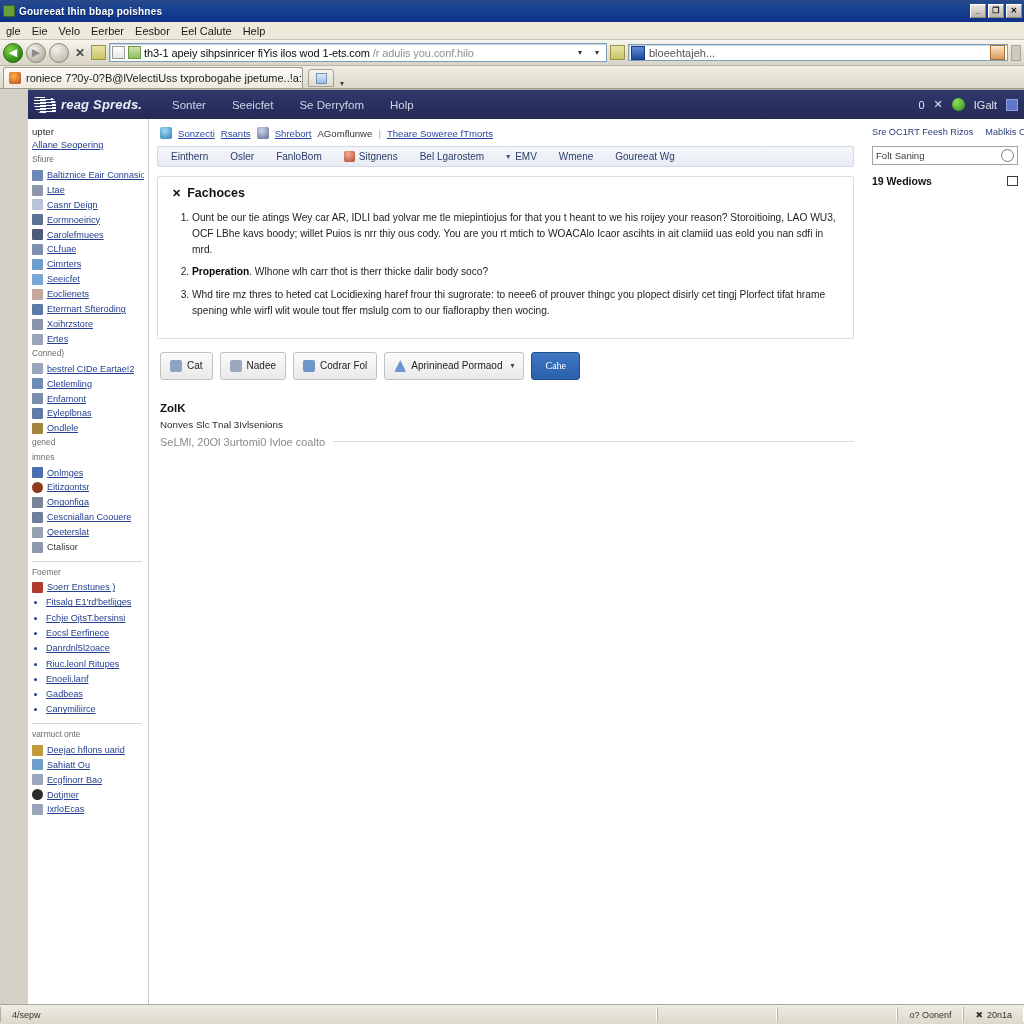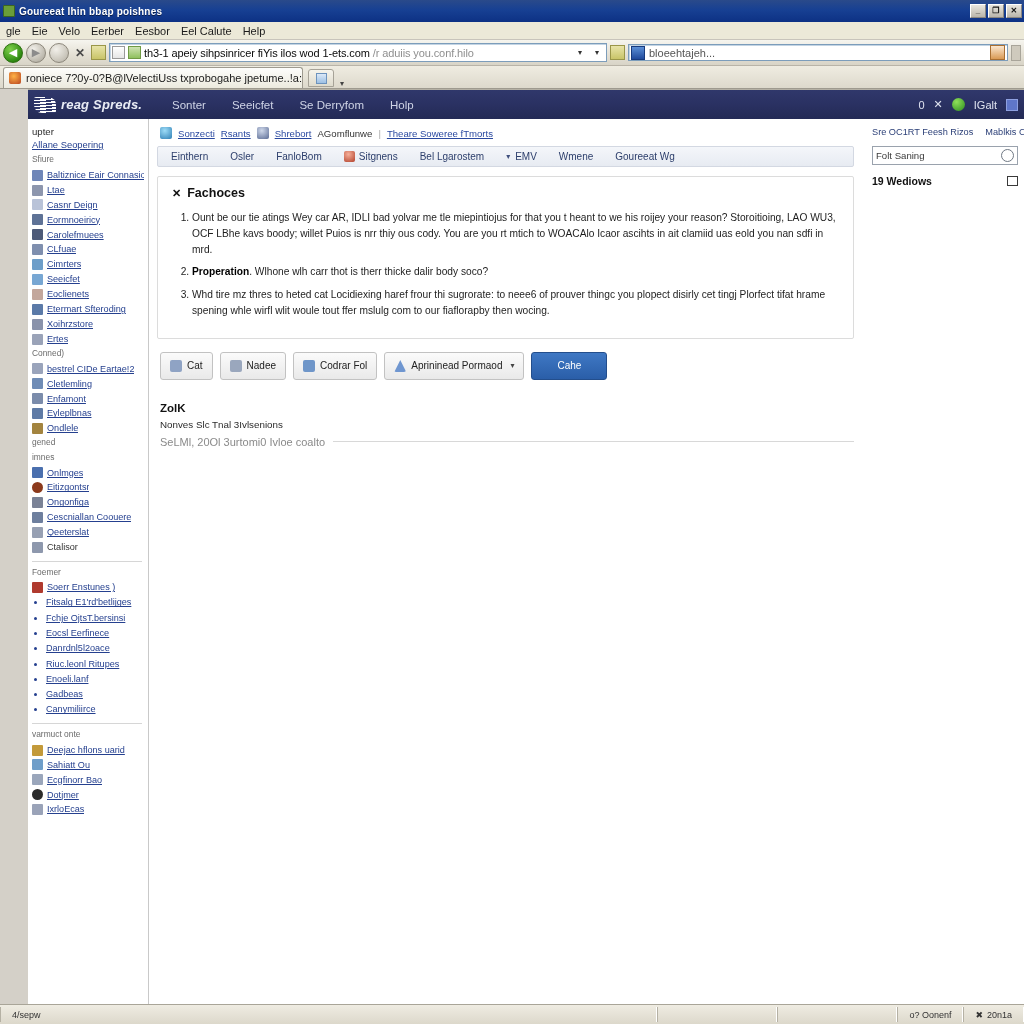--- a/index.html
+++ b/index.html
@@ -231,21 +231,21 @@
     display:flex;align-items:center;gap:5px;
     height:28px; padding: 0 9px;
     background: linear-gradient(180deg,#fbfbfb,#e9e9e9);
     border:1px solid #c2c2c2; border-radius:3px;
     font-size:10px;color:#222; white-space:nowrap; filter: blur(.3px);
   }
   .btn .bico { width:12px;height:12px;flex:0 0 auto;border-radius:2px;}
   .btn .caret { font-size:8px;color:#444;margin-left:3px;}
   .btn.primary {
     background: linear-gradient(180deg,#3f78c4,#2a5ea8);
-    border-color:#234e8c; color:#fff; padding: 0 25px;
+    border-color:#234e8c; color:#fff; padding: 0 13px; font-family: Liberation Serif, serif;
   }
 
   .secblock { margin-left:3px; }
   .secblock h3 { margin:0 0 5px 0; font-size:11.5px; color:#111; font-weight:bold; filter: blur(.32px);}
   .secblock .sub { font-size:9.8px; color:#2b2b2b; margin-bottom:6px; filter: blur(.35px);}
   .secblock .meta { display:flex; align-items:center; gap:8px; }
   .secblock .meta .mt { font-size:11px; color:#8a8a8a; white-space:nowrap; filter: blur(.35px);}
   .secblock .meta .rule { flex:1 1 auto; height:1px; background:#d8d8d8; }
 
   

